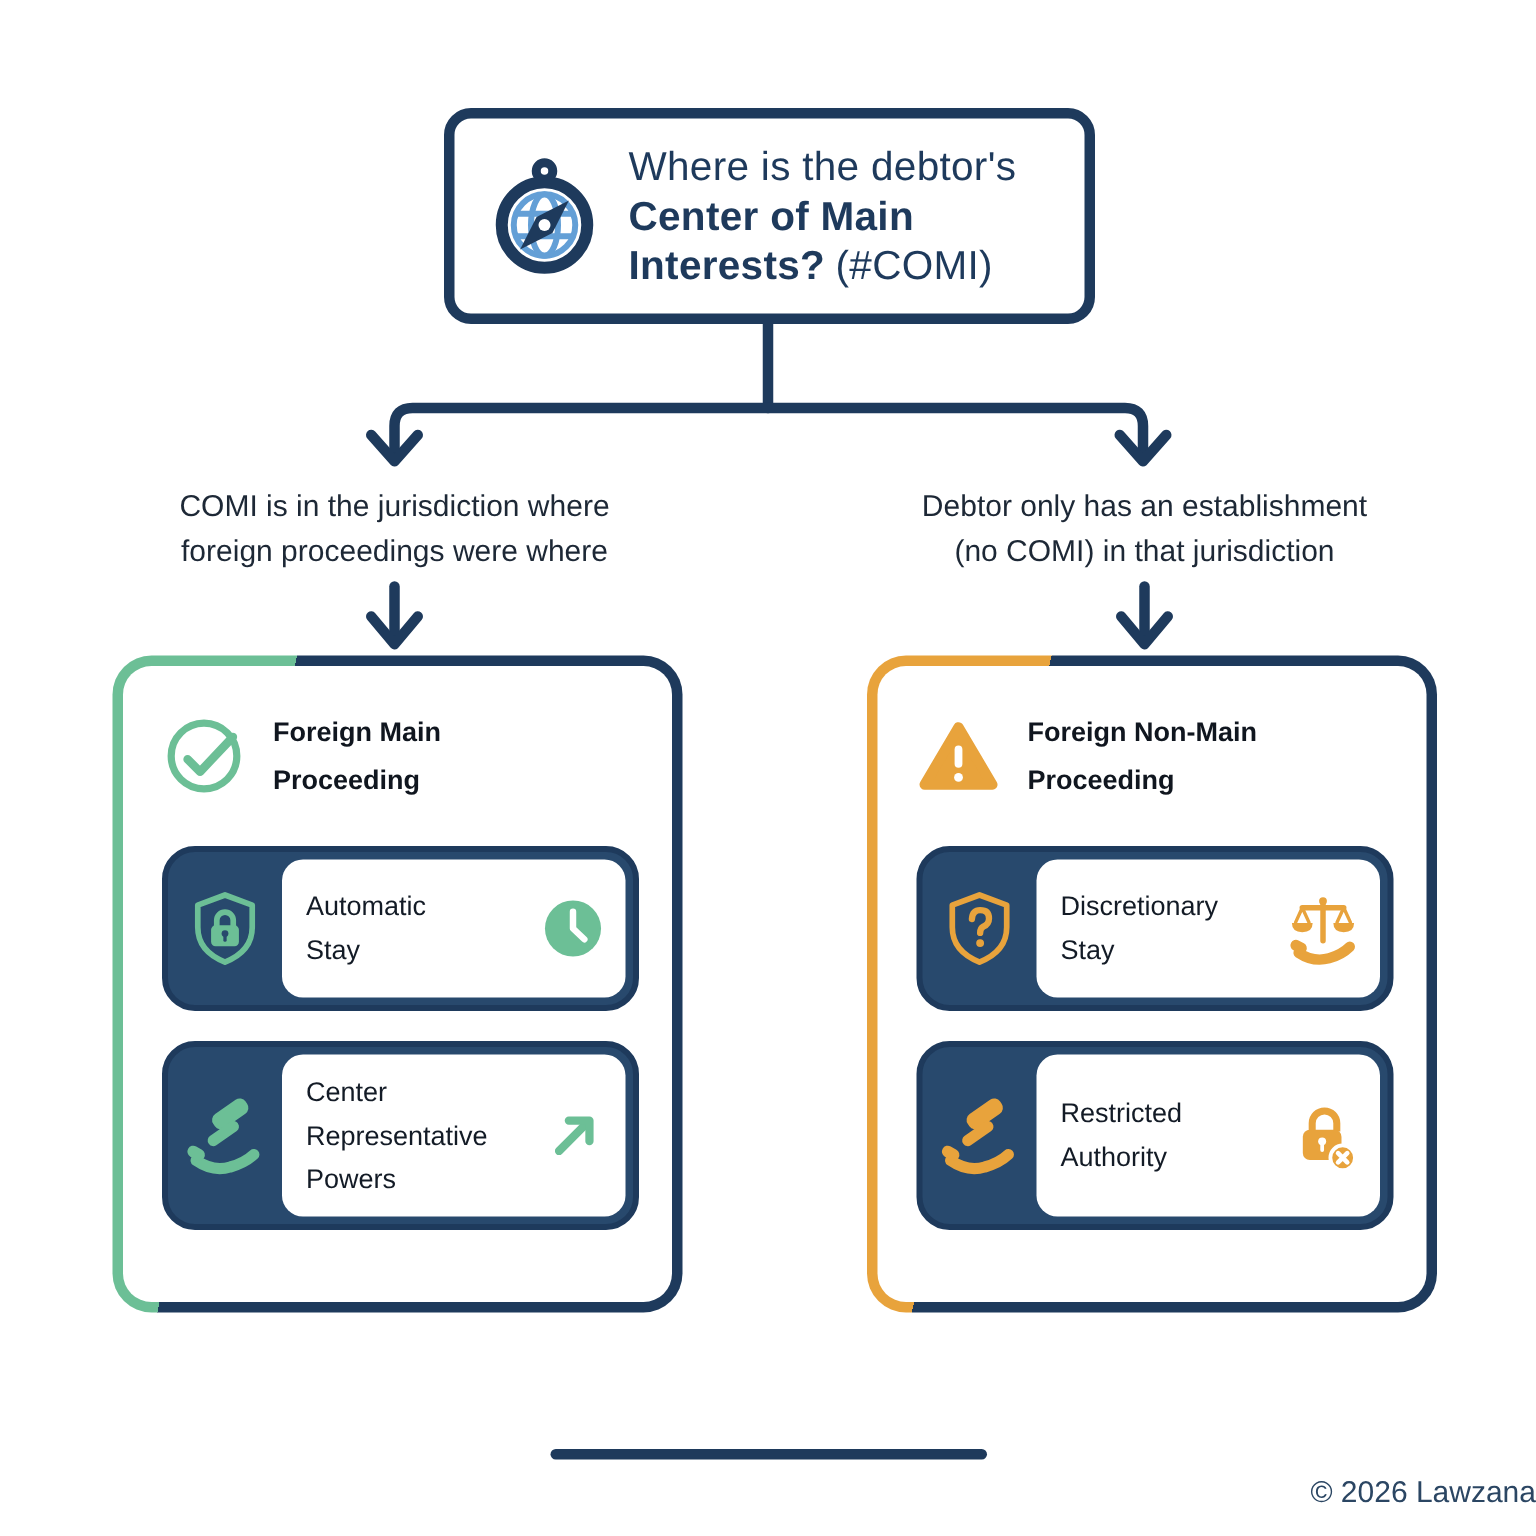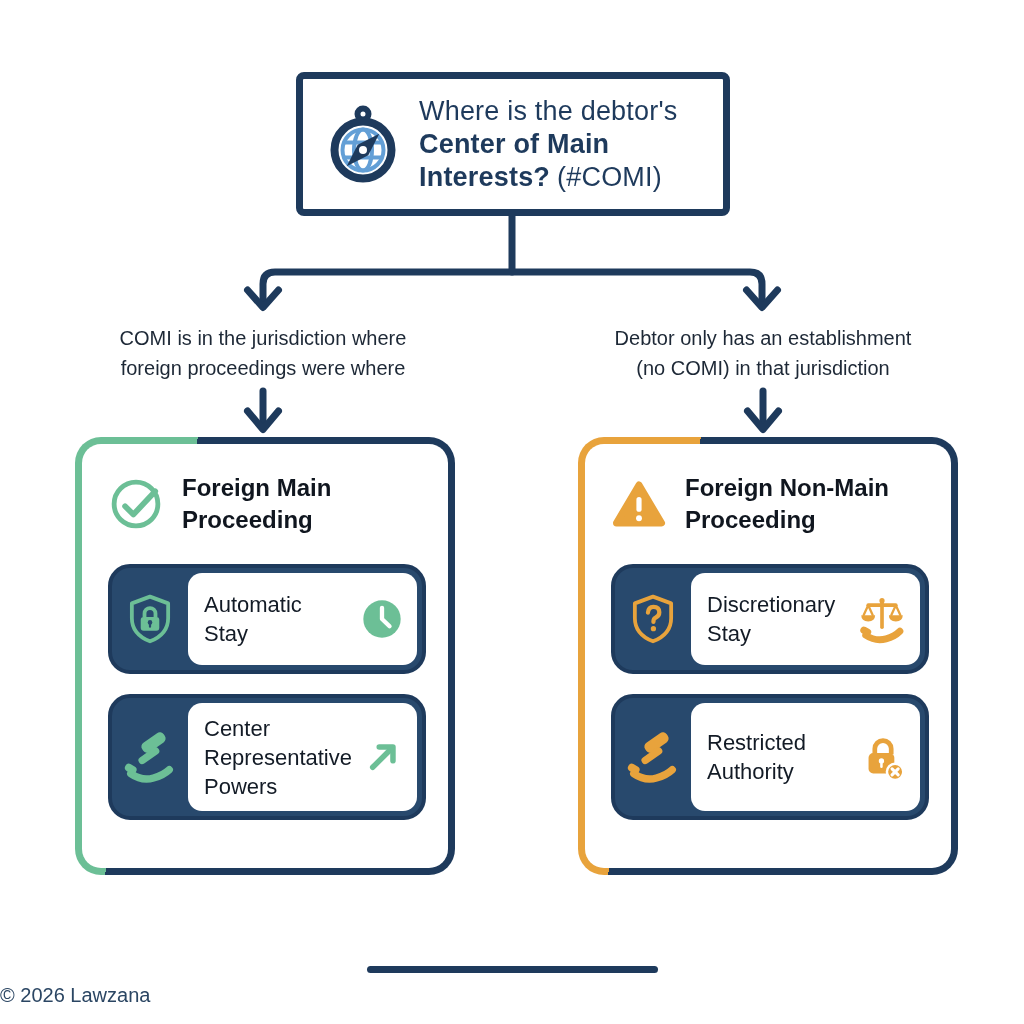--- a/index.html
+++ b/index.html
@@ -5,59 +5,59 @@
   :root{
     --navy:#1e3a5c; --navy-fill:#28496d; --green:#6cbf96; --orange:#e8a33c;
     --blue:#639fd6; --ink:#10161f; --text:#1d2836;
   }
   *{box-sizing:border-box; margin:0; padding:0;}
   body{background:#fff; font-family:"Liberation Sans","DejaVu Sans",sans-serif;}
   .canvas{position:relative; width:1024px; height:1024px; background:#ffffff; overflow:hidden;}
 
   
   .top-box{position:absolute; left:296px; top:72px; width:434px; height:144px;
-    border:7px solid var(--navy); border-radius:8px; background:#fff;
+    border:7px solid var(--navy); border-radius:18px; background:#fff;
     display:flex; align-items:center; padding-left:20px; gap:16px;}
   .top-box .q-text{font-size:27px; line-height:33px; color:var(--navy); letter-spacing:.2px;}
   .q-bold{font-weight:bold;}
   .q-rest{margin-left:7px; font-weight:normal;}
 
   
   .overlay{position:absolute; left:0; top:0; width:1024px; height:1024px; pointer-events:none;}
   .overlay path{stroke:var(--navy); stroke-width:7px; fill:none; stroke-linecap:round; stroke-linejoin:round;}
 
   
   .branch-label{position:absolute; top:323px; width:460px; text-align:center;
     font-size:20px; line-height:30px; color:var(--text);}
   .branch-label.left{left:33px;} .branch-label.right{left:533px;}
 
   
   .card{position:absolute; top:437px; width:380px; height:438px; border-radius:26px; padding:7px;}
   .card-main{left:75px; background:linear-gradient(102deg, var(--green) 26%, var(--navy) 26%);}
   .card-nonmain{left:578px; background:linear-gradient(102deg, var(--orange) 26%, var(--navy) 26%);}
   .card-inner{width:100%; height:100%; background:#fff; border-radius:19px; padding:28px 20px 0 26px;}
   .card-header{display:flex; align-items:center; gap:18px; margin-bottom:28px;}
-  .card-title{font-size:24px; line-height:32px; font-weight:bold; color:var(--ink);}
+  .card-title{font-size:18px; line-height:32px; font-weight:bold; color:var(--ink);}
 
   .feature{border-radius:22px; background:var(--navy-fill); border:4px solid var(--navy);
     display:flex; margin:0 2px 20px 0; position:relative;}
   .feature.tall{height:126px;} .feature.short{height:110px;}
   .feature-lead{width:76px; flex:0 0 76px; display:flex; align-items:center; justify-content:center;}
   .feature-body{flex:1; background:#fff; border-radius:14px; margin:5px 5px 5px 0;
     display:flex; align-items:center; justify-content:space-between; padding:0 12px 0 16px;}
-  .feature-label{font-size:22px; line-height:29px; color:#131b26;}
+  .feature-label{font-size:18px; line-height:29px; color:#131b26;}
 
   
   .ic{display:block;}
   .ic-navy{color:var(--navy);} .ic-green{color:var(--green);} .ic-orange{color:var(--orange);}
 
   
   .footer-line{position:absolute; left:367px; top:966px; width:291px; height:7px;
     border-radius:4px; background:var(--navy);}
-  .footer-text{position:absolute; left:0; top:984px; width:1024px; text-align:left;
+  .footer-text{position:absolute; left:0; top:984px; width:1024px; text-align:right;
     font-size:20px; color:#2b4663;}
   .defs{position:absolute; width:0; height:0; overflow:hidden;}
 </style>
 </head>
 <body>
 
 <svg class="defs" aria-hidden="true">
   <defs>
     <symbol id="sym-compass" viewBox="0 0 80 84">
       <circle cx="40" cy="12" r="5.5" fill="none" stroke="currentColor" stroke-width="6"></circle>

